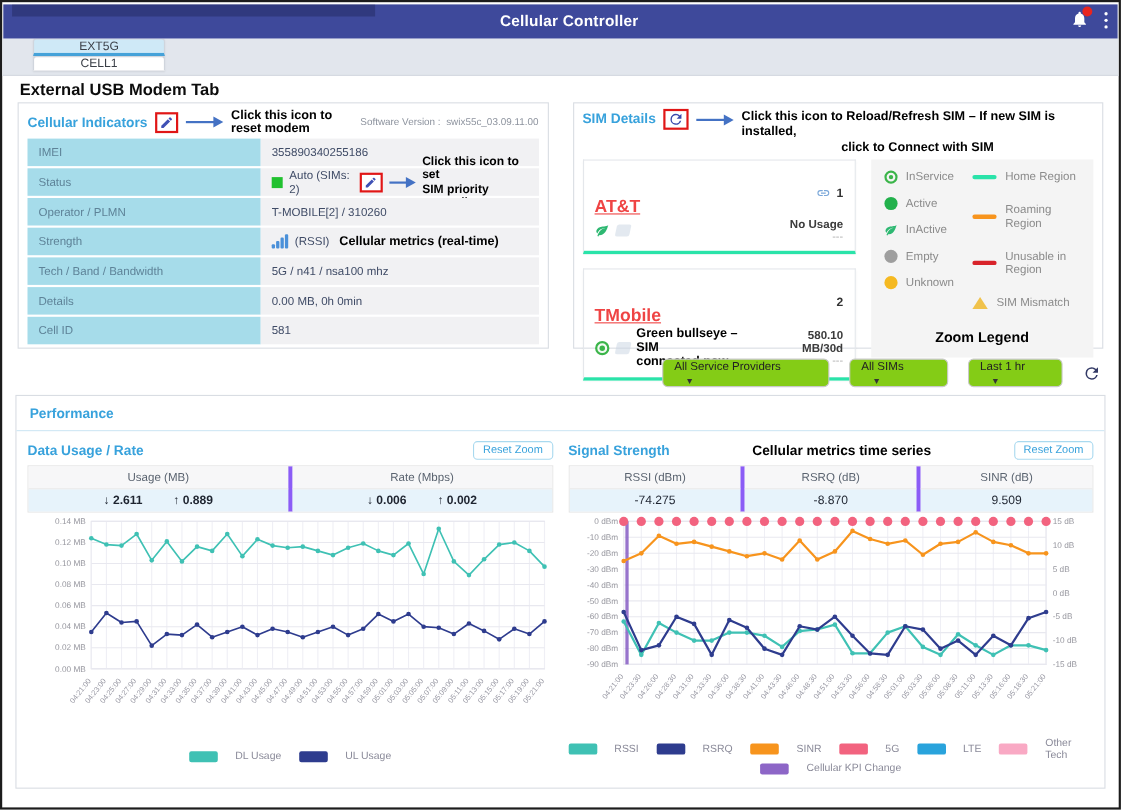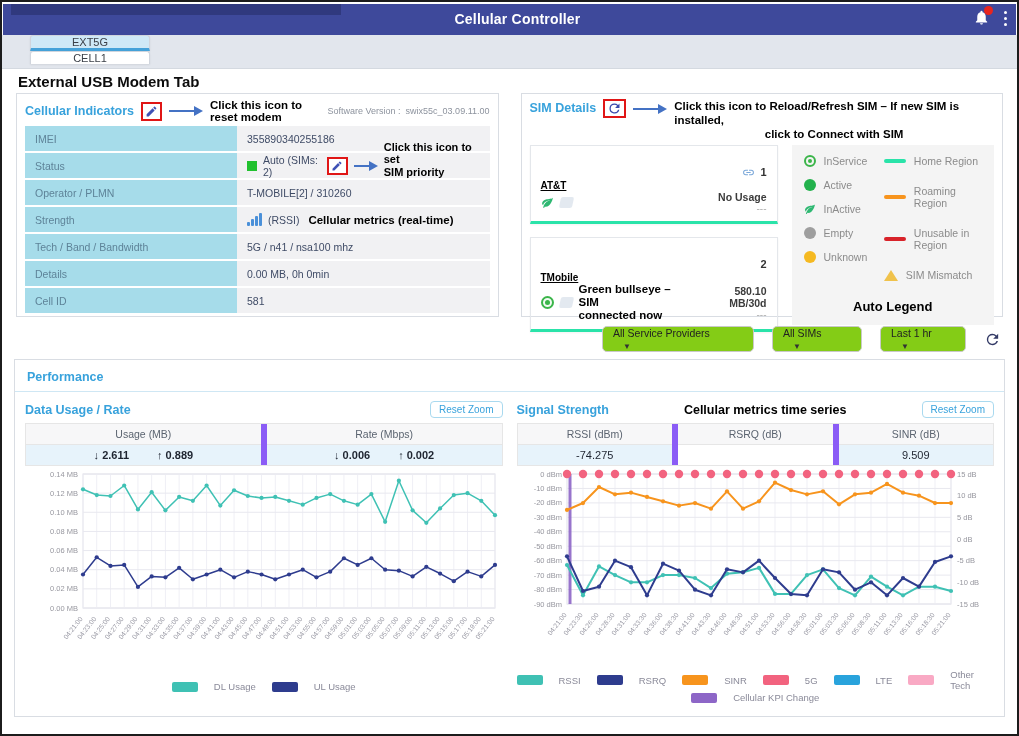--- a/index.html
+++ b/index.html
@@ -46,21 +46,21 @@
   .bars span { width:3px; background:#4a90d9; border-radius:1px; }
   .metrics-ann { margin-left:auto; margin-right:26px; }
   
   .sim-head { display:flex; align-items:flex-start; gap:7px; margin-bottom:4px; }
   .sim-ann { font-weight:bold; font-size:11.5px; color:#000; line-height:14px; flex:1; }
   .sim-ann .c2 { text-align:center; }
   .sim-body { display:flex; gap:14px; height:180px; }
   .sim-cards { width:248px; display:flex; flex-direction:column; gap:13px; flex:none; }
   .sim-card { flex:1; border:1px solid #e4e7eb; border-bottom:3px solid #2ae3a9; padding:7px 10px 5px; display:flex; flex-direction:column; box-shadow:0 1px 2px rgba(0,0,0,.05); }
   .card-top { display:flex; align-items:center; }
-  .sim-name { color:#000000; font-weight:bold; font-size:10px; text-decoration:underline; cursor:pointer;margin-top:27px; }
+  .sim-name { color:#ef4444; font-weight:bold; font-size:16px; text-decoration:underline; cursor:pointer;margin-top:27px; }
   .card-top .right { margin-left:auto; display:flex; align-items:center; gap:5px; font-size:11px; font-weight:bold; color:#333; }
   .card-mid { display:flex; align-items:center; margin-top:auto; padding-bottom:2px; gap:6px; }
   .usage-block { margin-left:auto; text-align:right; }
   .usage-main { font-weight:bold; font-size:10.5px; color:#3b3b3b; }
   .usage-sub { font-size:10px; color:#b2b2b2; }
   .tm-ann { font-weight:bold; font-size:11.5px; color:#000; line-height:13px; }
   .bullseye { width:13px; height:13px; border:2px solid #3bb54a; border-radius:50%; display:inline-flex; align-items:center; justify-content:center; background:#f2faf3; flex:none; }
   .bullseye::after { content:''; width:5px; height:5px; border-radius:50%; background:#3bb54a; }
   .ghost { width:13px; height:11px; background:#c7d3e2; opacity:.5; transform:skewX(-12deg); border-radius:2px; flex:none; }
   
@@ -84,21 +84,21 @@
   
   .performance { margin:0 12px; border:1px solid #d9dde3; background:#fff; height:358px; }
   .perf-head { padding:7px 12px 6px; border-bottom:1px solid #cfe7f4; }
   .charts-row { display:flex; gap:14px; padding:4px 10px 0; }
   .chart-card { flex:1; min-width:0; }
   .cc-head { display:flex; align-items:center; height:27px; gap:8px; }
   .cc-ann { font-weight:bold; font-size:12.5px; color:#000; margin:0 auto; }
   .reset-zoom { margin-left:auto; border:1px solid #a9d9ef; color:#38a2dc; background:#fff; border-radius:4px; font-size:10px; padding:2px 8px; font-family:"Liberation Sans",sans-serif; cursor:pointer; }
   .cc-head.with-ann .reset-zoom { margin-left:0; }
   .stats { display:flex; border:1px solid #e6e6e6; }
-  .scol { flex:1; border-right:6px solid #8b5cf6; }
+  .scol { flex:1; border-right:4px solid #8b5cf6; }
   .scol:last-child { border-right:none; }
   .sh { background:#f7f7f8; text-align:center; font-size:10.5px; color:#5b6470; padding:4px 0; border-bottom:1px solid #e6e6e6; }
   .sv { background:#e7f3fb; text-align:center; font-size:11px; color:#1e2430; padding:4px 0; display:flex; justify-content:center; gap:28px; font-weight:bold; }
   .sv.plain { font-weight:normal; }
   .chart-host { margin-top:2px; }
   .clegend { display:flex; justify-content:center; gap:16px; margin-top:1px; }
   .clg { display:flex; align-items:center; gap:16px; font-size:9.5px; color:#8a8a99; }
   .clsw { width:26px; height:10px; border-radius:2px; flex:none; }
 </style>
 </head>
@@ -297,21 +297,21 @@
             <div class="litem">
                 <span class="line-sw" style="background:#d8232a"></span>
                 <span>Unusable in Region</span>
               </div>
             <div class="litem">
                 <span class="tri"></span>
                 <span>SIM Mismatch</span>
               </div>
           </div>
         </div>
-        <div class="legend-caption">Auto Legend</div>
+        <div class="legend-caption">Zoom Legend</div>
       </div>
     </div>
   </section>
 </div>
 
 <div class="filters">
   <div class="select" style="width:152px">
     <span>All Service Providers</span>
       <span class="caret">▼</span>
   </div>
@@ -517,20 +517,21 @@
         <span class="cc-ann">Cellular metrics time series</span>
         <button class="reset-zoom">Reset Zoom</button>
       </div>
       <div class="stats">
         <div class="scol">
           <div class="sh">RSSI (dBm)</div>
           <div class="sv plain">-74.275</div>
         </div>
         <div class="scol">
           <div class="sh">RSRQ (dB)</div>
+          <div class="sv plain">-8.870</div>
         </div>
         <div class="scol">
           <div class="sh">SINR (dB)</div>
           <div class="sv plain">9.509</div>
         </div>
       </div>
       <div class="chart-host" id="chart-right"><svg width="478" height="196" viewBox="0 0 478 196" font-family="Liberation Sans, sans-serif">
             <rect x="50" y="6" width="384" height="130" fill="#ffffff" stroke="#dfdfe8" stroke-width="1"></rect>
             <line x1="50" y1="6" x2="50" y2="136" stroke="#efeff5" stroke-width="1"></line>
             <line x1="66" y1="6" x2="66" y2="136" stroke="#efeff5" stroke-width="1"></line>

